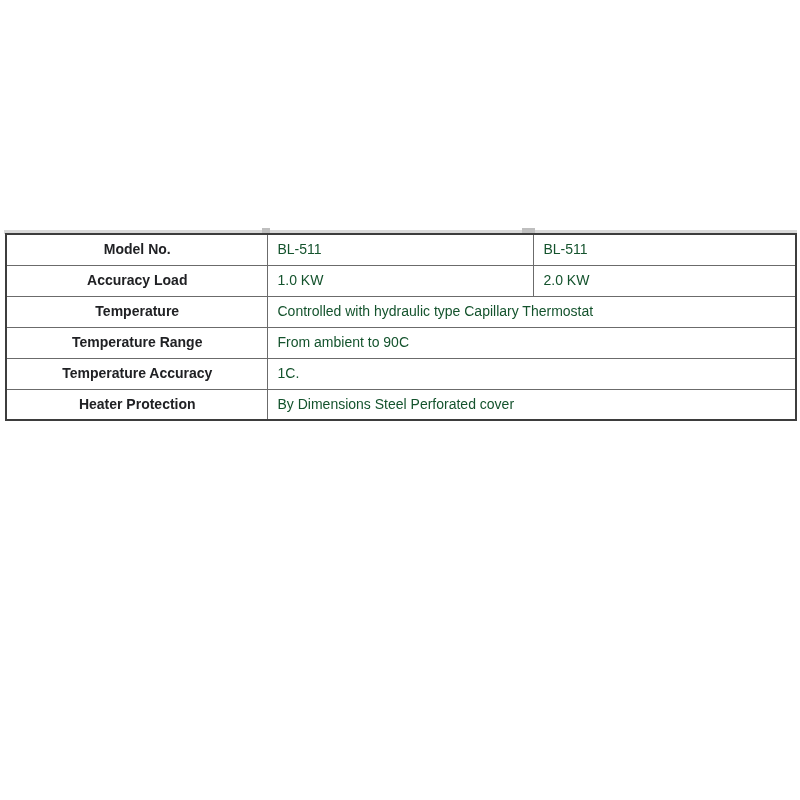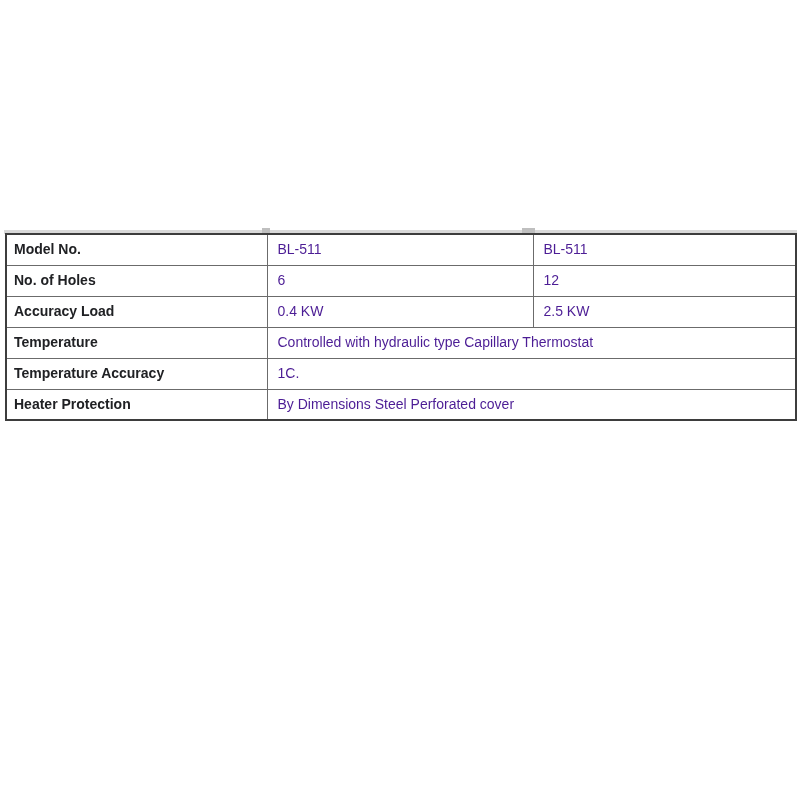--- a/index.html
+++ b/index.html
@@ -41,30 +41,31 @@
     top: 233px;
     width: 790px;
     border-collapse: collapse;
     table-layout: fixed;
     border: 2px solid #3d3d3d;
   }
   table.spec-table td {
     border: 1px solid #6b6b6b;
     font-size: 14px;
     line-height: 1.2;
-    color: #4c1d95;
+    color: #14532d;
     padding: 0 6px 0 10px;
     vertical-align: middle;
     white-space: nowrap;
     overflow: hidden;
   }
   table.spec-table td.label-cell {
     font-weight: bold;
     color: #202124;
     padding-left: 7px;
+    text-align: center;
   }
   table.spec-table tr { height: 31px; }
   table.spec-table tr:nth-child(7)  { height: 32px; }
   table.spec-table tr:nth-child(8)  { height: 33px; }
   table.spec-table tr:nth-child(9)  { height: 36px; }
   table.spec-table tr:nth-child(10) { height: 34px; }
 </style>
 </head>
 <body>
 
@@ -80,32 +81,31 @@
       <col style="width:266px">
       <col style="width:263px">
     </colgroup>
     <tbody id="spec-body">
         <tr>
           <td class="label-cell">Model No.</td>
           <td>BL-511</td>
           <td>BL-511</td>
         </tr>
         <tr>
-          <td class="label-cell">No. of Holes</td>
-          <td>6</td>
-          <td>12</td>
-        </tr>
-        <tr>
           <td class="label-cell">Accuracy Load</td>
-          <td>0.4 KW</td>
-          <td>2.5 KW</td>
+          <td>1.0 KW</td>
+          <td>2.0 KW</td>
         </tr>
         <tr>
           <td class="label-cell">Temperature</td>
           <td colspan="2">Controlled with hydraulic type Capillary Thermostat</td>
+        </tr>
+        <tr>
+          <td class="label-cell">Temperature Range</td>
+          <td colspan="2">From ambient to 90C</td>
         </tr>
         <tr>
           <td class="label-cell">Temperature Accuracy</td>
           <td colspan="2">1C.</td>
         </tr>
         <tr>
           <td class="label-cell">Heater Protection</td>
           <td colspan="2">By Dimensions Steel Perforated cover</td>
         </tr>
       </tbody>

